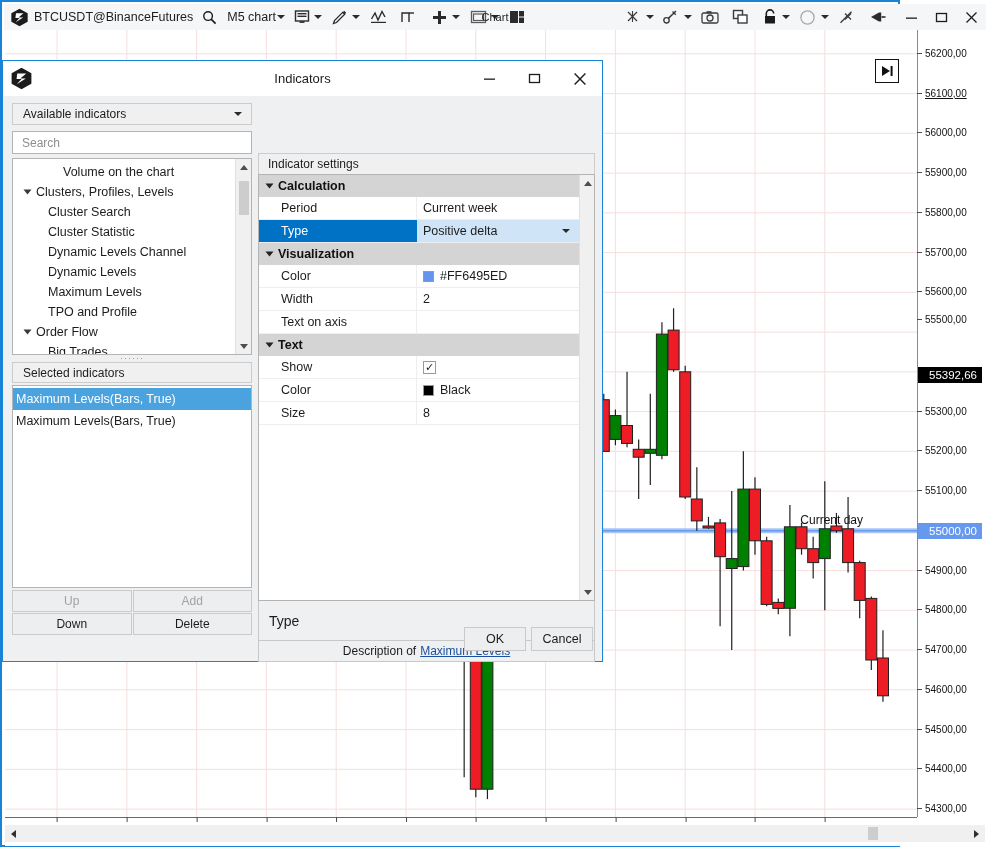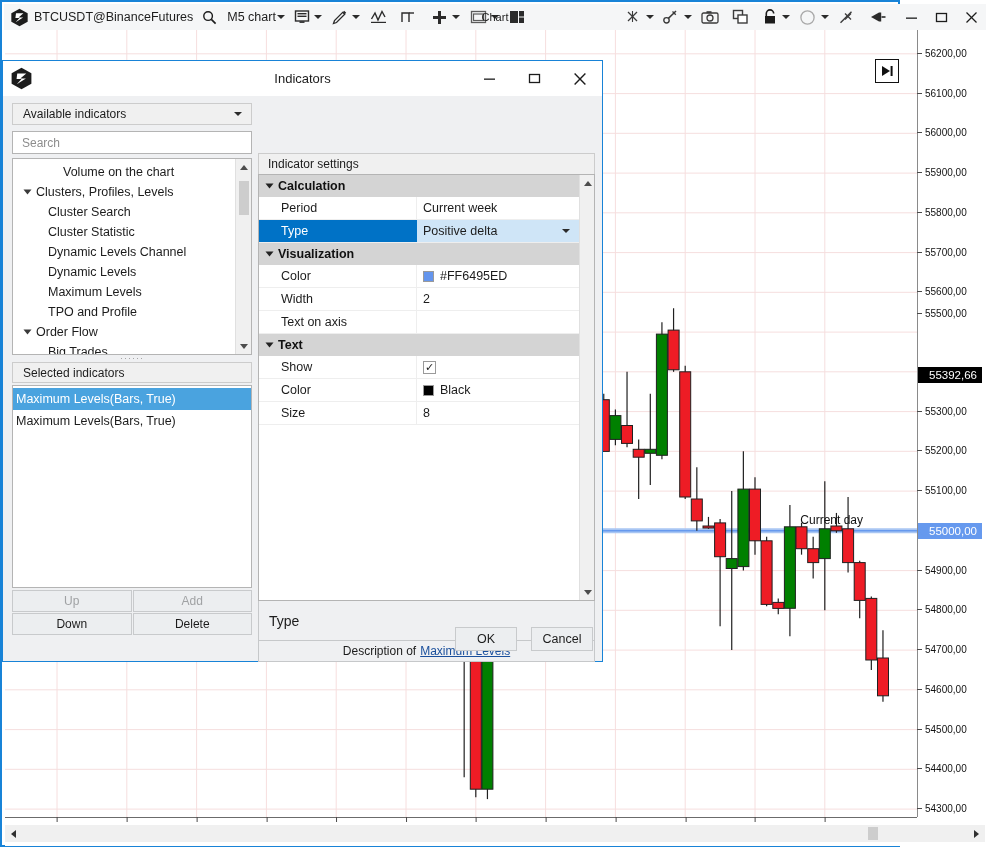--- a/index.html
+++ b/index.html
@@ -536,21 +536,21 @@
   #desc-link-bar a {
     color: #1a4f9c;
     text-decoration: underline;
     margin-left: 4px;
     cursor: default;
   }
 
   #dlg-footer {
     position: absolute;
     right: 9px; bottom: 10px;
-    display: flex; gap: 14px; margin-left: 32px;
+    display: flex; gap: 5px; margin-left: 32px;
   }
   .footer-btn {
     width: 62px; height: 24px;
     background: #eceef0;
     border: 1px solid #c8cacc;
     box-sizing: border-box;
     display: flex; align-items: center; justify-content: center;
     font-size: 12.5px;
     color: #1c1c1c;
     cursor: default;
@@ -833,27 +833,27 @@
 
     <div style="position:absolute; left:870px; top:29px; width:22px; height:22px; border:1.6px solid #111; background:#fff; display:flex; align-items:center; justify-content:center;">
       <svg width="13" height="12" viewBox="0 0 13 12">
         <polygon points="1,1 9,6 1,11" fill="#111"></polygon>
         <rect x="9.6" y="1" width="2" height="10" fill="#111"></rect>
       </svg>
     </div>
 
     <div id="price-axis">
         <div class="price-tick" style="top: 18.8485px;"><span>56200,00</span></div>
-        <div class="price-tick" style="top: 58.596px;"><span>56100,00</span></div>
+        <div class="price-tick" style="top: 58.596px; text-decoration: underline;"><span>56100,00</span></div>
         <div class="price-tick" style="top: 98.3434px;"><span>56000,00</span></div>
         <div class="price-tick" style="top: 138.091px;"><span>55900,00</span></div>
         <div class="price-tick" style="top: 177.838px;"><span>55800,00</span></div>
         <div class="price-tick" style="top: 217.586px;"><span>55700,00</span></div>
         <div class="price-tick" style="top: 257.333px;"><span>55600,00</span></div>
-        <div class="price-tick" style="top: 279px;"><span>55500,00</span></div>
+        <div class="price-tick" style="top: 285px;"><span>55500,00</span></div>
         <div class="price-tick" style="top: 376.576px;"><span>55300,00</span></div>
         <div class="price-tick" style="top: 416.323px;"><span>55200,00</span></div>
         <div class="price-tick" style="top: 456.071px;"><span>55100,00</span></div>
         <div class="price-tick" style="top: 535.566px;"><span>54900,00</span></div>
         <div class="price-tick" style="top: 575.313px;"><span>54800,00</span></div>
         <div class="price-tick" style="top: 615.061px;"><span>54700,00</span></div>
         <div class="price-tick" style="top: 654.808px;"><span>54600,00</span></div>
         <div class="price-tick" style="top: 694.556px;"><span>54500,00</span></div>
         <div class="price-tick" style="top: 734.303px;"><span>54400,00</span></div>
         <div class="price-tick" style="top: 774.051px;"><span>54300,00</span></div>

